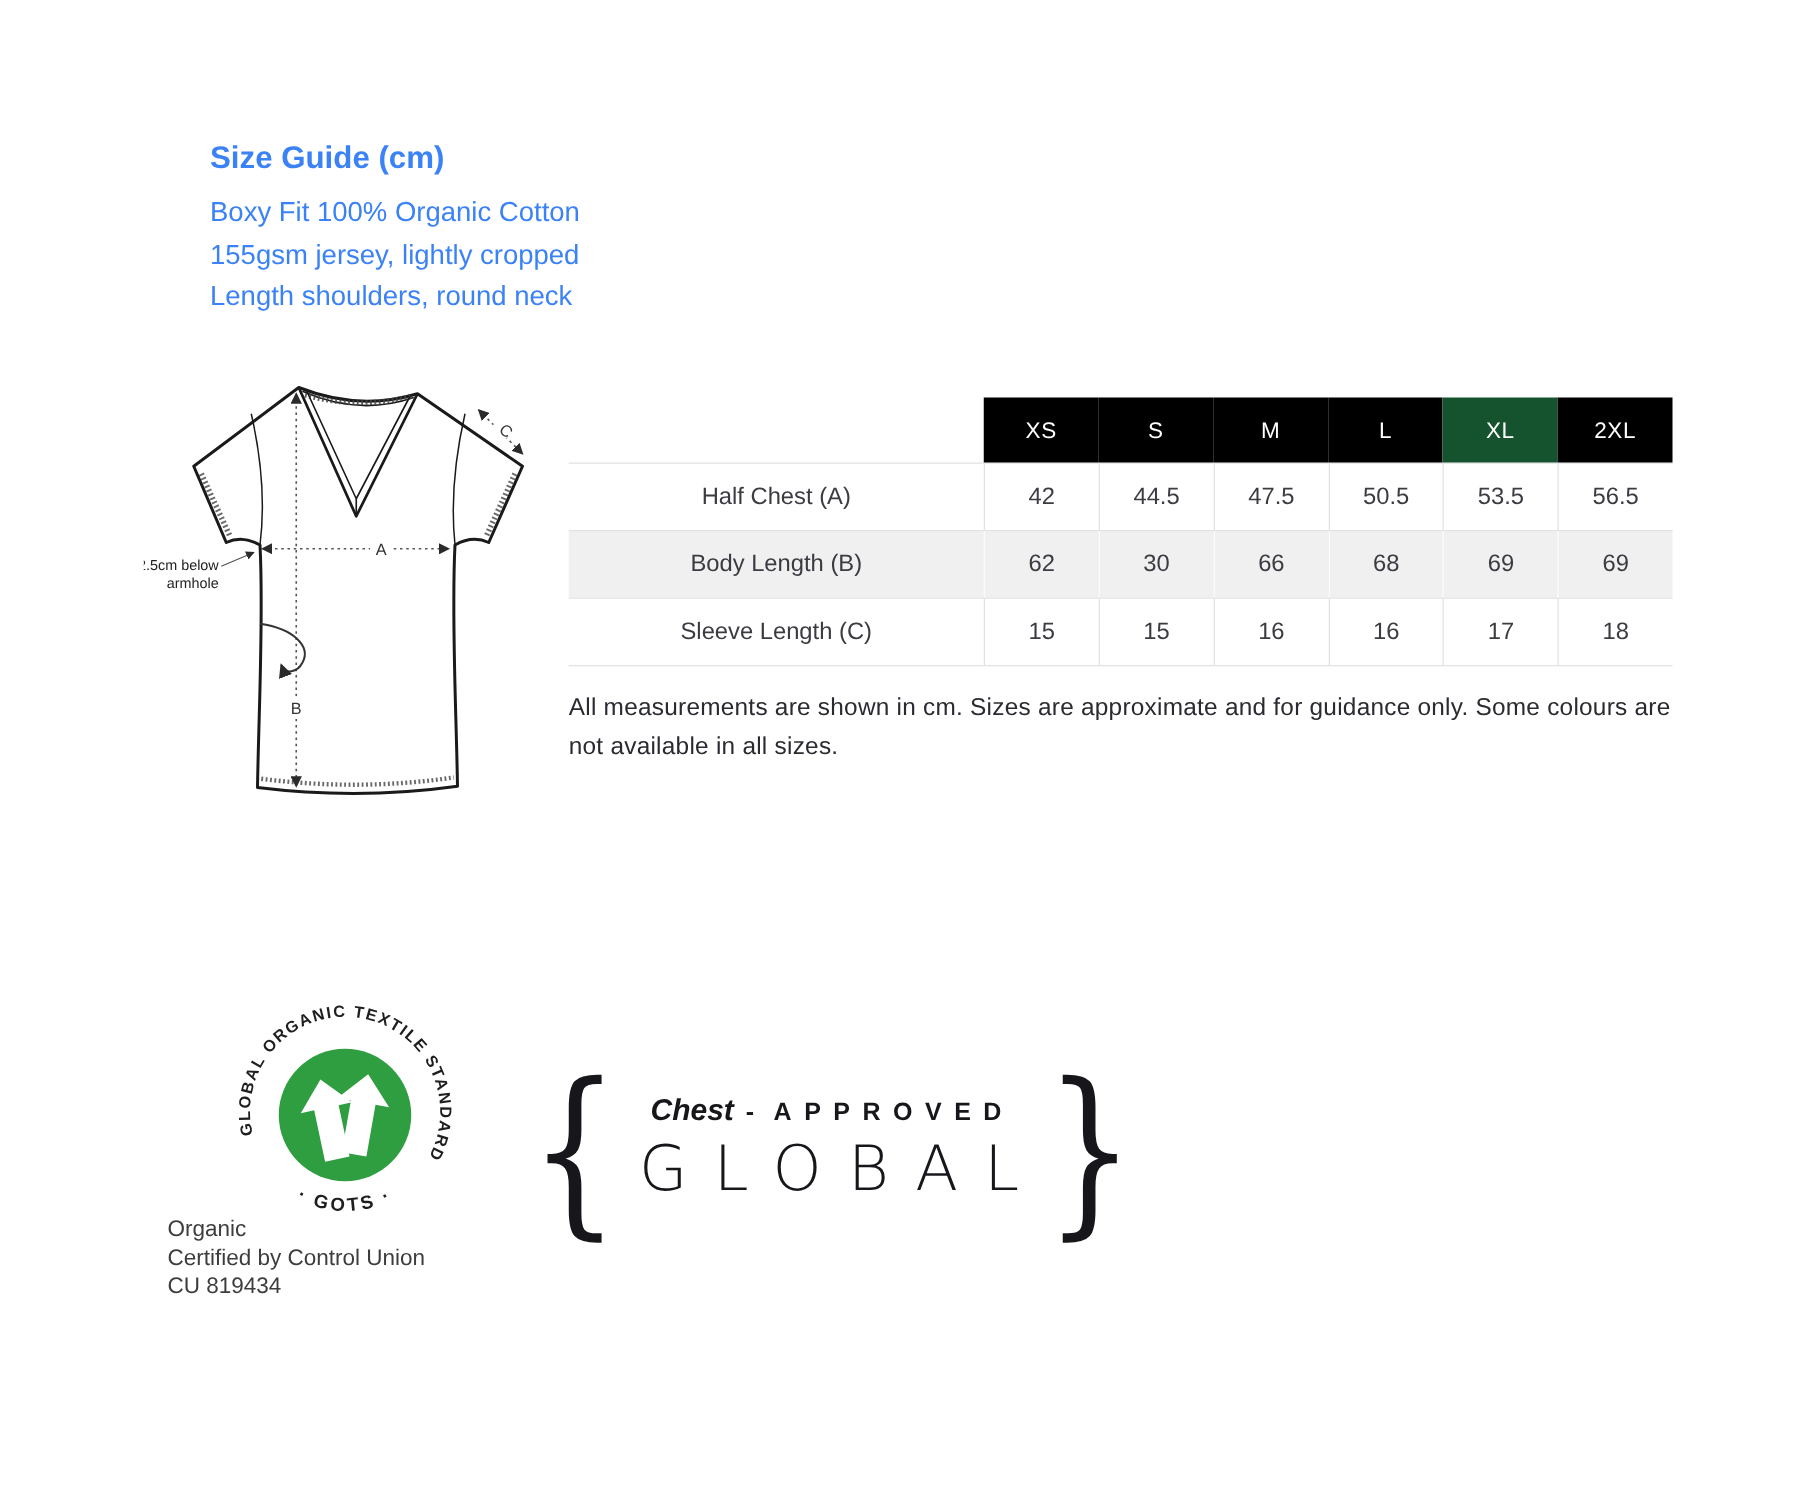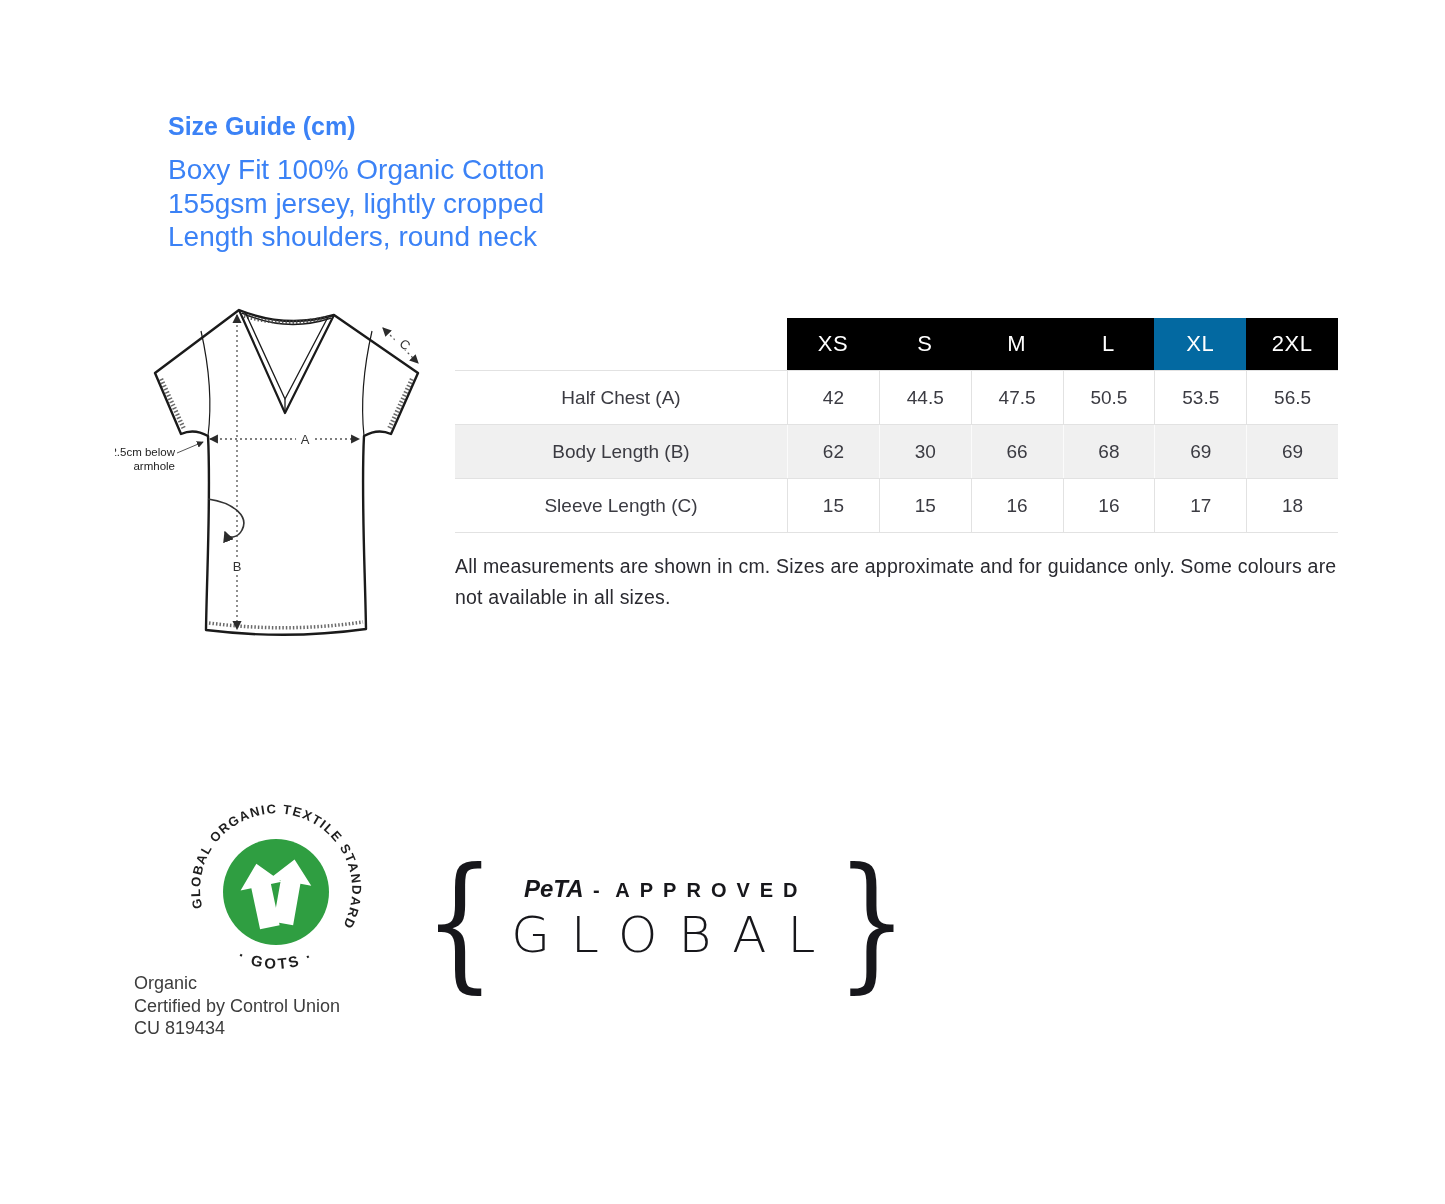--- a/index.html
+++ b/index.html
@@ -2,31 +2,31 @@
 <html><head>
 <meta charset="utf-8">
 <style>
   html,body{margin:0;padding:0;background:#fff;}
   .page{position:relative;width:1445px;height:1204px;background:#fff;overflow:hidden;
         font-family:"Liberation Sans",sans-serif;}
 
   
   .heading{position:absolute;left:168px;top:112px;color:#3b82f6;}
   .heading .title{font-size:25px;font-weight:bold;margin:0 0 12px 0;}
-  .heading .line{font-size:28px;line-height:33.5px;}
+  .heading .line{font-size:22px;line-height:33.5px;}
 
   
   .tshirt-svg{position:absolute;left:115px;top:303px;}
 
   
   .size-table{position:absolute;left:455px;top:318px;width:883px;color:#3b3b42;}
   .thead-row{display:grid;grid-template-columns:332px repeat(6,1fr);height:52px;}
   .thead-spacer{background:transparent;}
   .thead{background:#000;color:#fff;display:flex;align-items:center;justify-content:center;
-         font-size:22px;letter-spacing:.5px;}
+         font-size:18px;letter-spacing:.5px;}
   .trow{display:grid;grid-template-columns:332px repeat(6,1fr);height:53px;border-top:1px solid #e2e2e2;}
   .trow:last-child{border-bottom:1px solid #e2e2e2;}
   .trow.alt{background:#f0f0f0;}
   .tlabel{display:flex;align-items:center;justify-content:center;font-size:19px;}
   .tcell{display:flex;align-items:center;justify-content:center;font-size:19px;
          border-left:1px solid #e2e2e2;text-align:right;}
   .trow.alt .tcell{border-left-color:#fbfbfb;}
 
   
   .footnote{position:absolute;left:455px;top:551px;width:892px;font-size:19.5px;
@@ -121,21 +121,21 @@
     <path d="M93,196 C120,200 134,214 127,227 C123,235 113,237 110,229" fill="none" stroke="#333" stroke-width="1.6" marker-end="url(#arr)"></path>
   </svg>
 
   <div class="size-table">
     <div class="thead-row">
       <div class="thead-spacer"></div>
       <div class="thead" style="background: rgb(0, 0, 0); color: rgb(255, 255, 255);">XS</div>
       <div class="thead" style="background: rgb(0, 0, 0); color: rgb(255, 255, 255);">S</div>
       <div class="thead" style="background: rgb(0, 0, 0); color: rgb(255, 255, 255);">M</div>
       <div class="thead" style="background: rgb(0, 0, 0); color: rgb(255, 255, 255);">L</div>
-      <div class="thead" style="background: #0369a1; color: rgb(255, 255, 255);">XL</div>
+      <div class="thead" style="background: #14532d; color: rgb(255, 255, 255);">XL</div>
       <div class="thead" style="background: rgb(0, 0, 0); color: rgb(255, 255, 255);">2XL</div>
     </div>
 
     <div class="trow">
       <div class="tlabel">Half Chest (A)</div>
       <div class="tcell">42</div>
       <div class="tcell">44.5</div>
       <div class="tcell">47.5</div>
       <div class="tcell">50.5</div>
       <div class="tcell">53.5</div>
@@ -186,21 +186,21 @@
   <div class="gots-caption">
     <div>Organic</div>
     <div>Certified by Control Union</div>
     <div>CU 819434</div>
   </div>
 
   <div class="peta">
     <span class="brace">{</span>
     <span class="peta-center">
       <div class="peta-line1">
-        <span class="peta-brand">PeTA</span>
+        <span class="peta-brand">Chest</span>
         <span class="peta-sep">-</span>
         <span class="peta-approved">APPROVED</span>
       </div>
       <div class="peta-vegan">GLOBAL</div>
     </span>
     <span class="brace">}</span>
   </div>
 
 </div>
 

